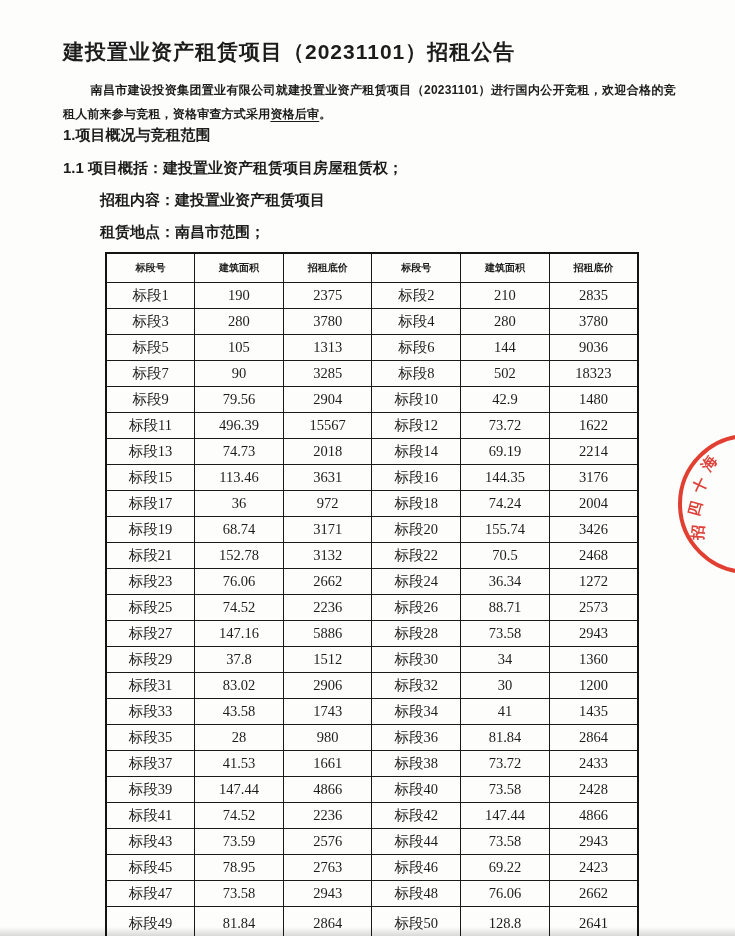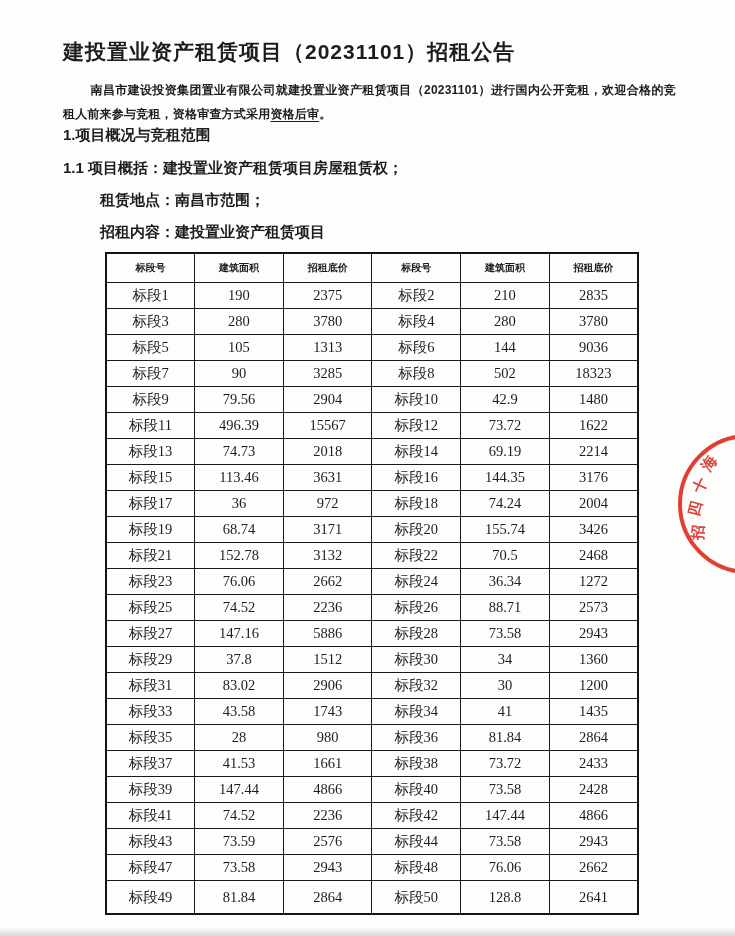--- a/index.html
+++ b/index.html
@@ -72,22 +72,22 @@
 <div class="page">
   <div class="content">
 
     <div class="doc-title">建投置业资产租赁项目（20231101）招租公告</div>
 
     <div class="intro"><span>南昌市建设投资集团置业有限公司就建投置业资产租赁项目（20231101）进行国内公开竞租，欢迎合格的竞租人前来参与竞租，资格审查方式采用</span><span class="u">资格后审</span><span>。</span></div>
 
     <div class="sec-heading">1.项目概况与竞租范围</div>
 
     <div class="line-1-1">1.1 项目概括：建投置业资产租赁项目房屋租赁权；</div>
+    <div class="sub-line">招租内容：建投置业资产租赁项目</div>
     <div class="sub-line">租赁地点：南昌市范围；</div>
-    <div class="sub-line">招租内容：建投置业资产租赁项目</div>
 
     <table class="bid-table">
       <thead>
         <tr>
           <th>标段号</th>
           <th>建筑面积</th>
           <th>招租底价</th>
           <th>标段号</th>
           <th>建筑面积</th>
           <th>招租底价</th>
@@ -264,20 +264,28 @@
           </tr>
           <tr>
             <td>标段43</td>
             <td>73.59</td>
             <td>2576</td>
             <td>标段44</td>
             <td>73.58</td>
             <td>2943</td>
           </tr>
           <tr>
+            <td>标段45</td>
+            <td>78.95</td>
+            <td>2763</td>
+            <td>标段46</td>
+            <td>69.22</td>
+            <td>2423</td>
+          </tr>
+          <tr>
             <td>标段47</td>
             <td>73.58</td>
             <td>2943</td>
             <td>标段48</td>
             <td>76.06</td>
             <td>2662</td>
           </tr>
           <tr>
             <td>标段49</td>
             <td>81.84</td>

